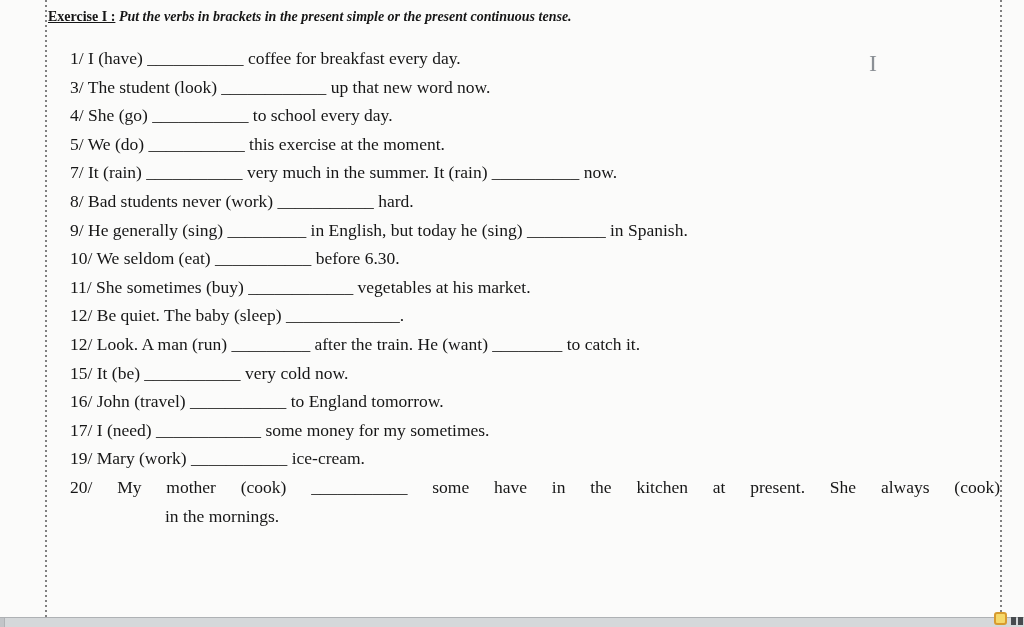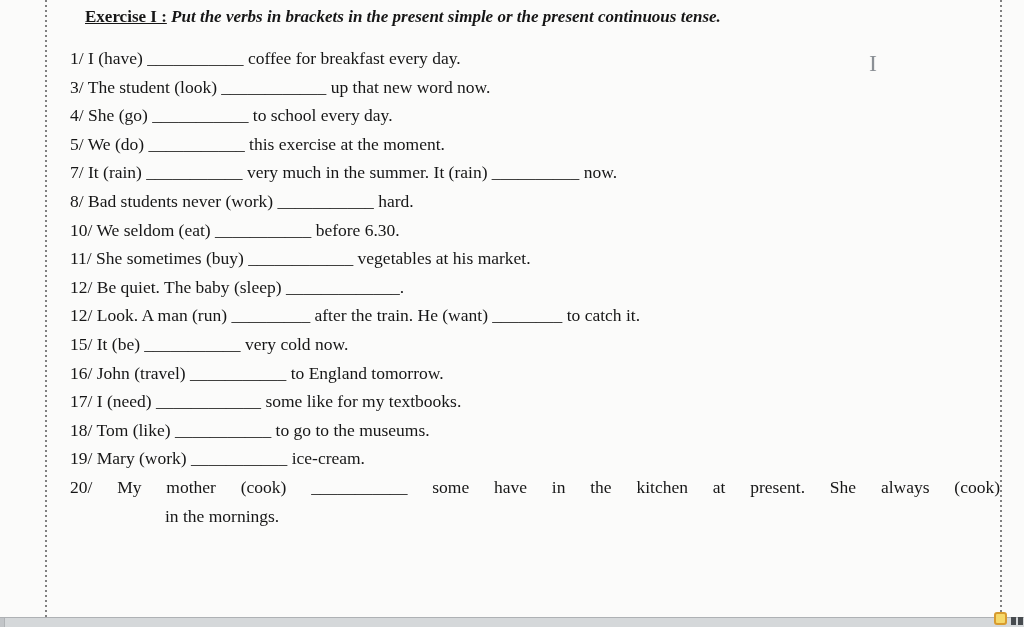--- a/index.html
+++ b/index.html
@@ -24,24 +24,23 @@
   .margin-guide.left  { left: 45px; }
   .margin-guide.right { left: 1000px; }
 
   .content {
     position: absolute;
     left: 48px;
     top: 6px;
     width: 952px;
   }
   .header-line {
-    font-size: 17px;
+    font-size: 14px;
     line-height: 22px;
     white-space: nowrap;
-    margin-left: 37px;
   }
   .ex-title {
     font-weight: bold;
     text-decoration: underline;
   }
   .ex-instruction {
     font-weight: bold;
     font-style: italic;
   }
   .items {
@@ -138,28 +137,28 @@
     </div>
 
     <div class="items">
 
       <div class="item"><span class="num">1/</span> <span class="txt">I (have) ___________ coffee for breakfast every day.</span></div>
         <div class="item"><span class="num">3/</span> <span class="txt">The student (look) ____________ up that new word now.</span></div>
         <div class="item"><span class="num">4/</span> <span class="txt">She (go) ___________ to school every day.</span></div>
         <div class="item"><span class="num">5/</span> <span class="txt">We (do) ___________ this exercise at the moment.</span></div>
         <div class="item"><span class="num">7/</span> <span class="txt">It (rain) ___________ very much in the summer. It (rain) __________ now.</span></div>
         <div class="item"><span class="num">8/</span> <span class="txt">Bad students never (work) ___________ hard.</span></div>
+        <div class="item"><span class="num">9/</span> <span class="txt">He generally (sing) _________ in English, but today he (sing) _________ in Spanish.</span></div>
         <div class="item"><span class="num">10/</span> <span class="txt">We seldom (eat) ___________ before 6.30.</span></div>
         <div class="item"><span class="num">11/</span> <span class="txt">She sometimes (buy) ____________ vegetables at his market.</span></div>
         <div class="item"><span class="num">12/</span> <span class="txt">Be quiet. The baby (sleep) _____________.</span></div>
         <div class="item"><span class="num">12/</span> <span class="txt">Look. A man (run) _________ after the train. He (want) ________ to catch it.</span></div>
         <div class="item"><span class="num">15/</span> <span class="txt">It (be) ___________ very cold now.</span></div>
         <div class="item"><span class="num">16/</span> <span class="txt">John (travel) ___________ to England tomorrow.</span></div>
-        <div class="item"><span class="num">17/</span> <span class="txt">I (need) ____________ some like for my textbooks.</span></div>
-        <div class="item"><span class="num">18/</span> <span class="txt">Tom (like) ___________ to go to the museums.</span></div>
+        <div class="item"><span class="num">17/</span> <span class="txt">I (need) ____________ some money for my sometimes.</span></div>
         <div class="item"><span class="num">19/</span> <span class="txt">Mary (work) ___________ ice-cream.</span></div>
         <div class="item justify">
         <span class="num">20/</span>
          <span class="txt">My mother (cook) ___________ some have in the kitchen at present. She always (cook)</span>
       </div>
     </div>
 
     <div class="continuation">in the mornings.</div>
   </div>
 

